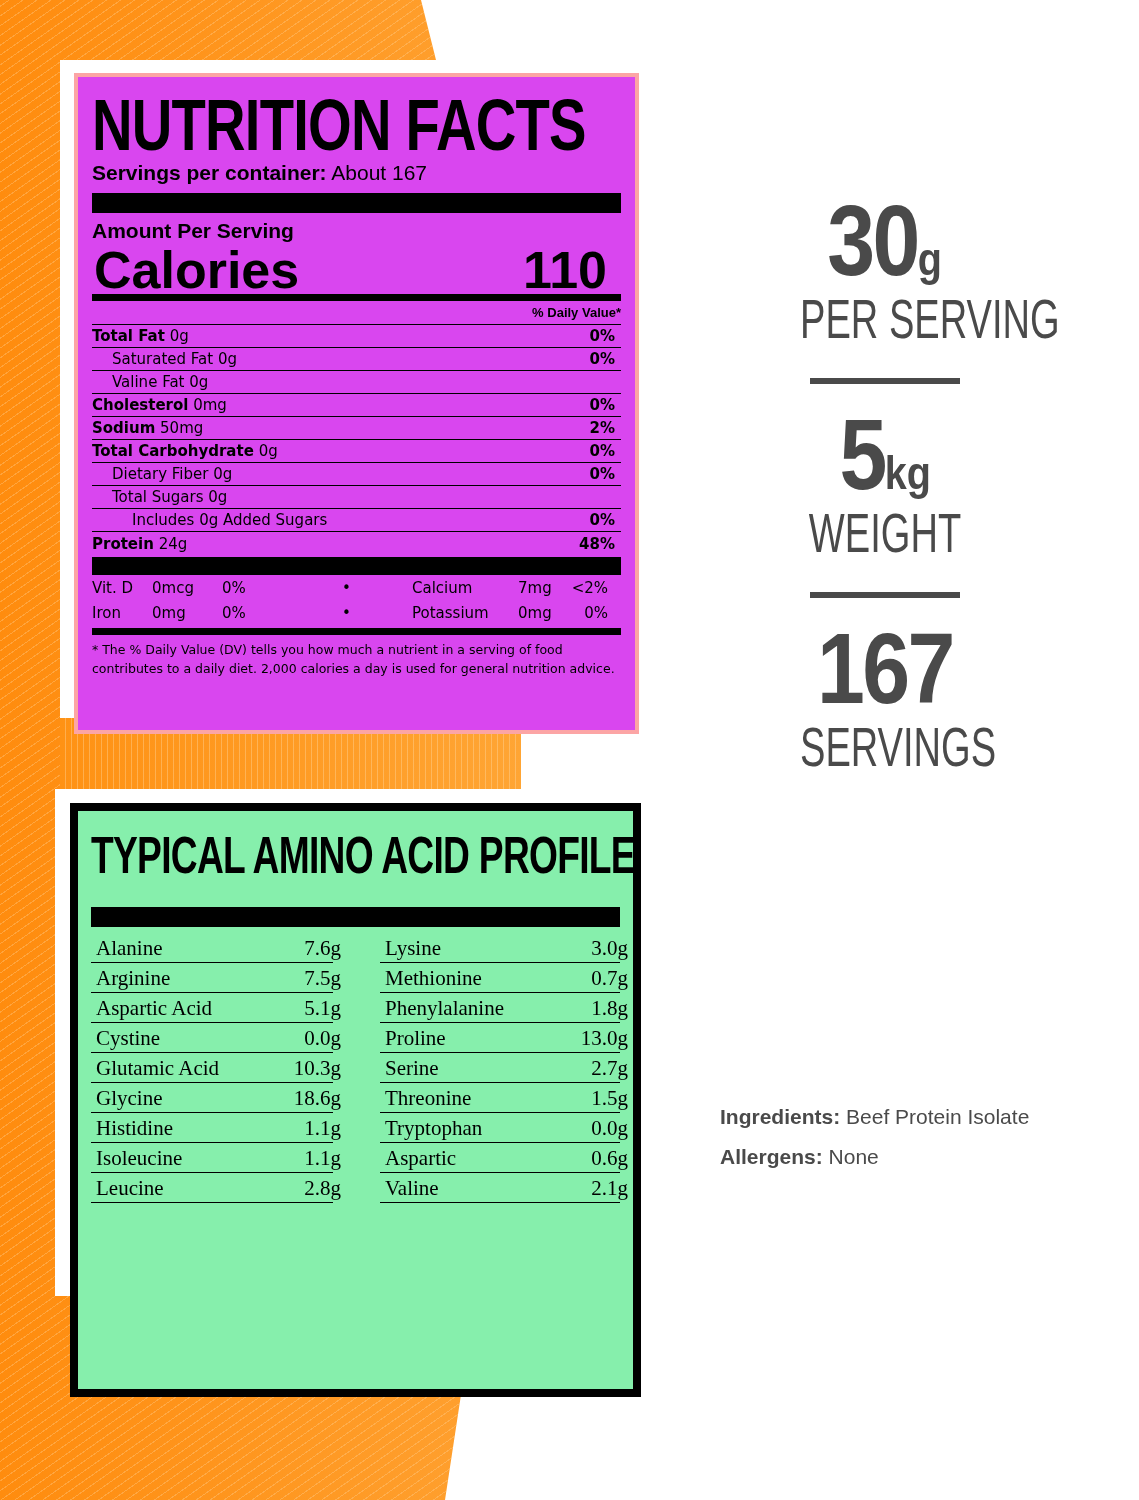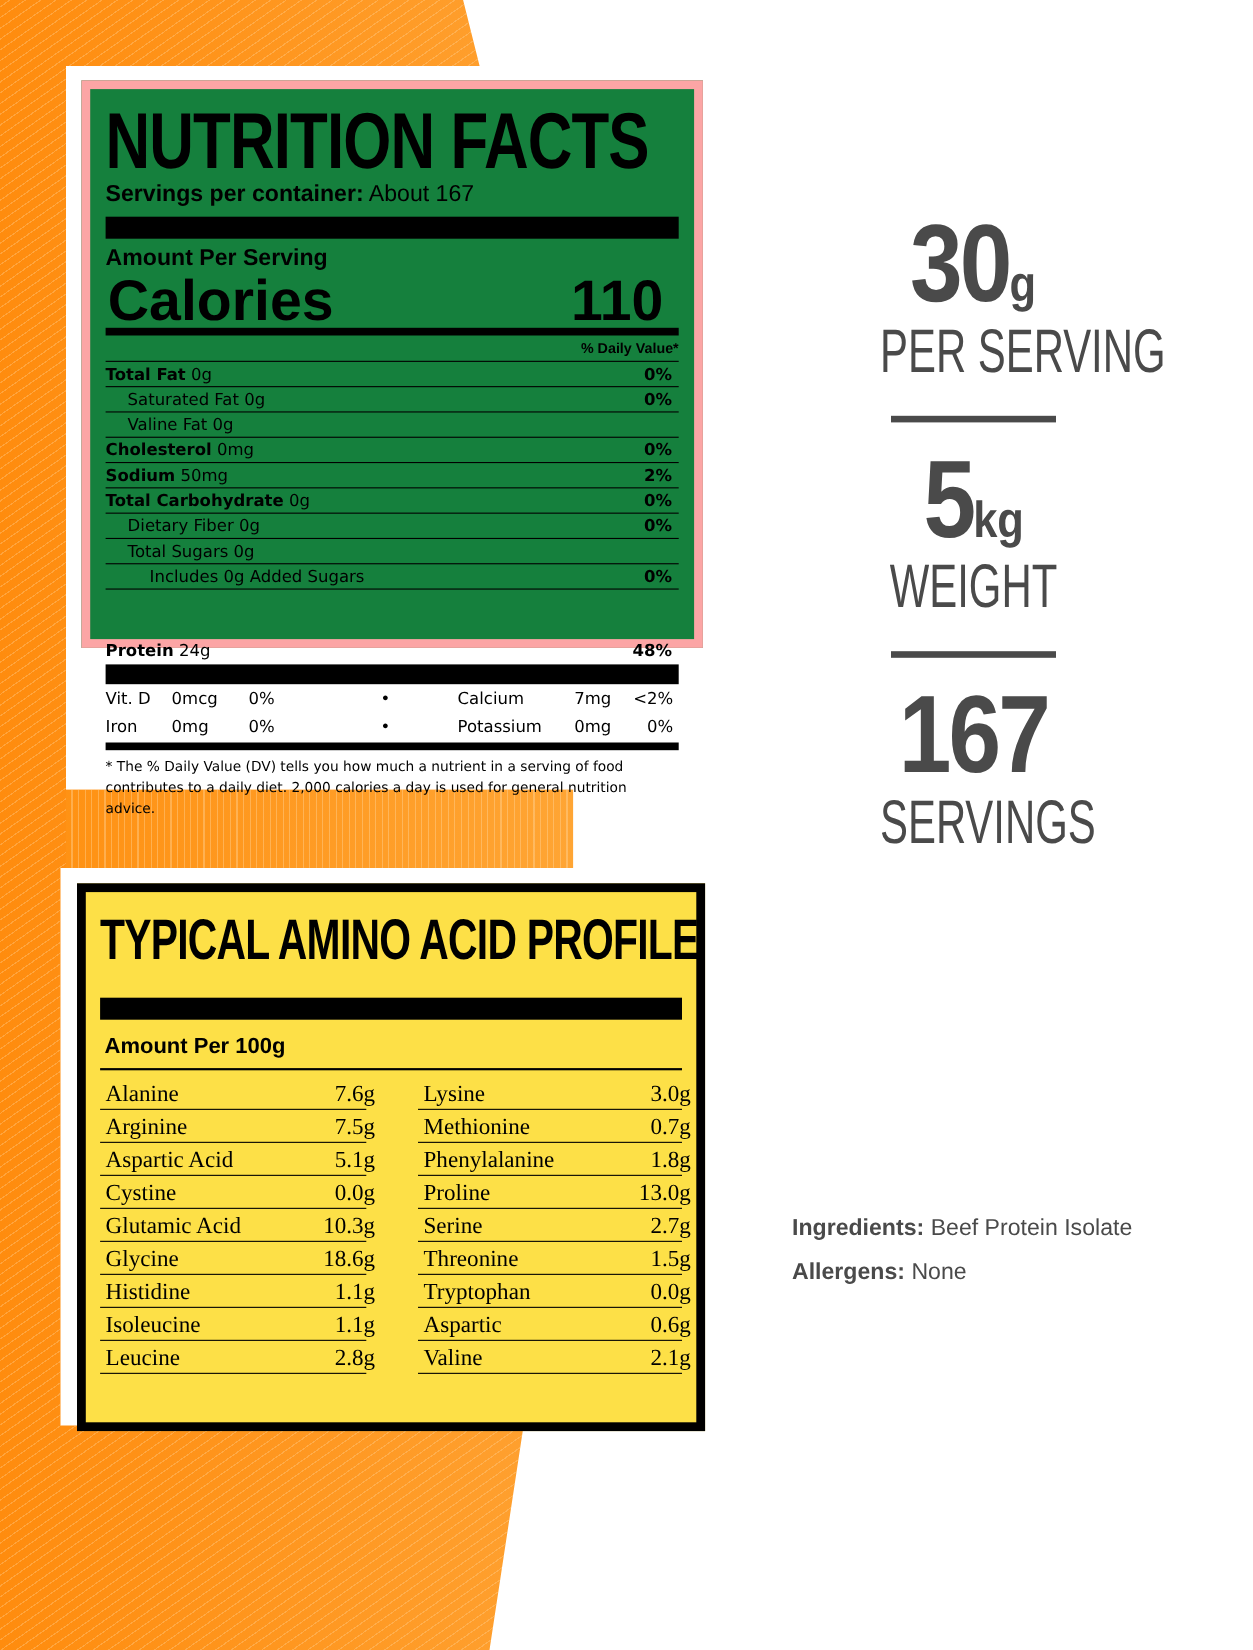--- a/index.html
+++ b/index.html
@@ -24,22 +24,22 @@
   }
   .shape-band {
     left: 60px; top: 718px; width: 461px; height: 71px;
     background:
       repeating-linear-gradient(90deg, rgba(255,255,255,0) 0px, rgba(255,255,255,0) 5px, rgba(255,225,180,0.35) 5px, rgba(255,225,180,0.35) 6px),
       linear-gradient(90deg, #ff9214 0%, #ffa534 100%);
   }
 
   
   .nf {
-    position: absolute; left: 74px; top: 73px; width: 565px; height: 516px;
-    border: 8px solid #fca5a5; background: #15803d;
+    position: absolute; left: 74px; top: 73px; width: 565px; height: 661px;
+    border: 4px solid #fca5a5; background: #d946ef;
     padding: 10px 14px 0 14px;
   }
   .nf-title {
     font-family: "Liberation Sans", sans-serif; font-weight: 700;
     font-size: 72px; line-height: 64px; letter-spacing: -1px;
     transform: scaleX(0.78); transform-origin: left top;
     white-space: nowrap; margin-top: 6px; height: 66px;
   }
   .nf-serving { font-size: 21px; line-height: 27px; white-space: nowrap; }
   .nf-serving b { font-weight: 700; }
@@ -53,35 +53,35 @@
   .nf-dv-head { text-align: right; font-size: 13px; font-weight: 700; line-height: 18px; padding: 3px 0 2px 0; border-bottom: 1px solid #000; }
   .nf-row {
     display: flex; justify-content: space-between; align-items: flex-end;
     font-family: "DejaVu Sans", sans-serif; font-size: 15px; line-height: 21px;
     border-bottom: 1px solid #000; height: 23px; padding-right: 6px;
   }
   .nf-row .lbl b { font-weight: 700; }
   .nf-row .pct { font-weight: 700; }
   .nf-row.ind1 .lbl { padding-left: 20px; }
   .nf-row.ind2 .lbl { padding-left: 40px; }
-  .nf-row.last { border-bottom: none; margin-top: 43px; }
+  .nf-row.last { border-bottom: none; }
   .bar-mid { height: 18px; background: #000; margin-top: 2px; }
   .nf-vit {
     display: grid; grid-template-columns: 60px 70px 120px 70px 106px 50px 40px;
     font-family: "DejaVu Sans", sans-serif; font-size: 15px; line-height: 25px; padding-top: 1px;
   }
   .nf-vit .dot { text-align: left; }
   .nf-vit .r { text-align: right; }
   .bar-thin { height: 7px; background: #000; margin-top: 2px; }
   .nf-foot { font-family: "DejaVu Sans", sans-serif; font-size: 12.5px; line-height: 19px; padding-top: 5px; }
 
   
   .aa {
-    position: absolute; left: 70px; top: 803px; width: 571px; height: 498px;
-    border: 8px solid #000; background: #fde047;
+    position: absolute; left: 70px; top: 803px; width: 571px; height: 594px;
+    border: 8px solid #000; background: #86efac;
     padding: 16px 13px 0 13px;
   }
   .aa-title {
     font-weight: 700; font-size: 52px; line-height: 56px; letter-spacing: -1px;
     transform: scaleX(0.715); transform-origin: left top; white-space: nowrap; height: 60px;
   }
   .aa-bar { height: 20px; background: #000; margin-top: 20px; }
   .aa-amount { font-size: 20px; font-weight: 700; line-height: 28px; padding: 10px 0 6px 4px; border-bottom: 2px solid #000; }
   .aa-cols { display: flex; justify-content: space-between; padding-top: 6px; }
   .aa-col { width: 242px; }
@@ -187,21 +187,20 @@
     <span class="r">0%</span>
   </div>
 
   <div class="bar-thin"></div>
   <div class="nf-foot">* The % Daily Value (DV) tells you how much a nutrient in a serving of food contributes to a daily diet. 2,000 calories a day is used for general nutrition advice.</div>
 </div>
 
 <div class="aa">
   <div class="aa-title">TYPICAL AMINO ACID PROFILE</div>
   <div class="aa-bar"></div>
-  <div class="aa-amount">Amount Per 100g</div>
   <div class="aa-cols">
     <div class="aa-col">
       <div class="aa-row">
           <span>Alanine</span>
           <span class="v">7.6g</span>
         </div>
       <div class="aa-row">
           <span>Arginine</span>
           <span class="v">7.5g</span>
         </div>

